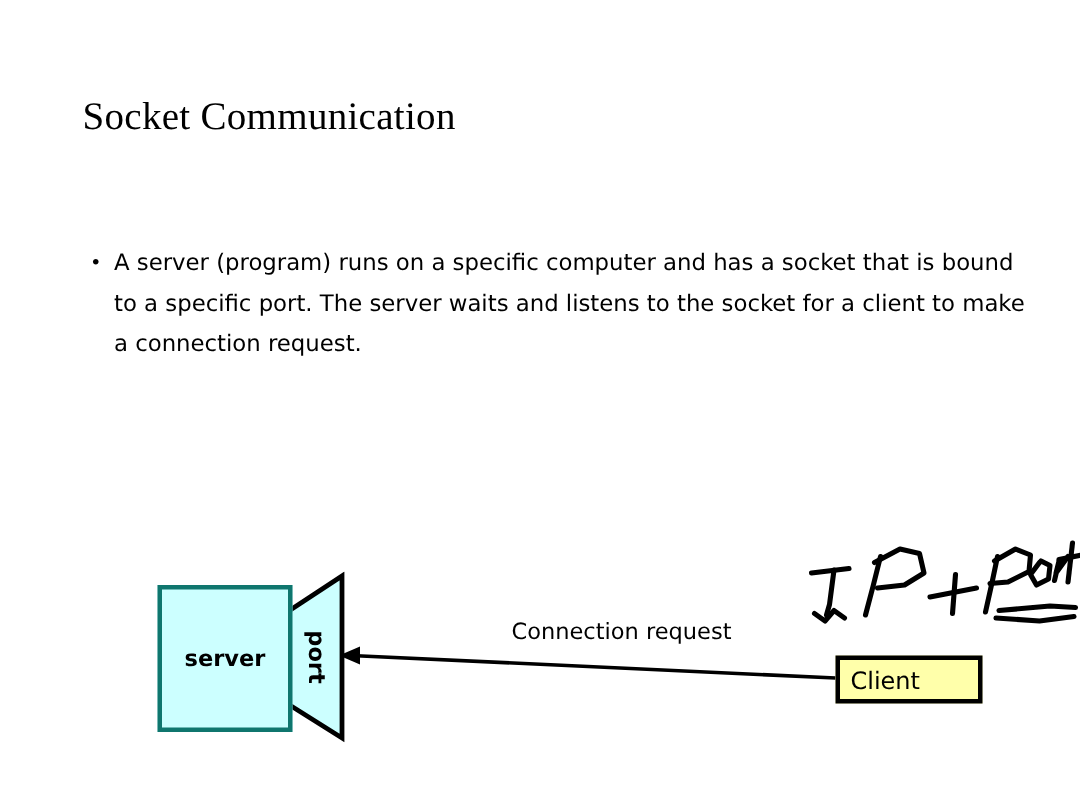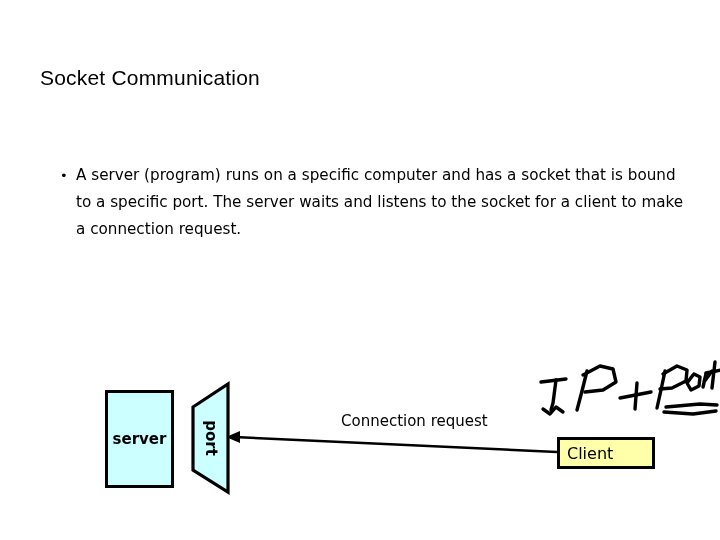--- a/index.html
+++ b/index.html
@@ -15,26 +15,26 @@
     position: relative;
     width: 720px;
     height: 540px;
     background: #ffffff;
     overflow: hidden;
   }
 
   
   #slide-title {
     position: absolute;
-    left: 40px;
+    left: 55px;
     top: 62px;
     width: 620px;
-    font-family: Liberation Sans, sans-serif;
+    font-family: Liberation Serif, serif;
     font-weight: 300;
-    font-size: 21px;
+    font-size: 26px;
     line-height: 32px;
     color: #000000;
     letter-spacing: 0.2px;
     white-space: nowrap;
   }
 
   
   #body-list {
     position: absolute;
     left: 58px;
@@ -67,24 +67,24 @@
     left: 0;
     top: 0;
     width: 720px;
     height: 540px;
   }
 
   .server-box {
     position: absolute;
     left: 105px;
     top: 390px;
-    width: 69px;
+    width: 90px;
     height: 98px;
     background: #ccffff;
-    border: 3px solid #000000;
+    border: 3px solid #0f766e;
     box-sizing: border-box;
     display: flex;
     align-items: center;
     justify-content: center;
   }
   .server-box .box-label {
     font-family: "DejaVu Sans", sans-serif;
     font-weight: bold;
     font-size: 15px;
     color: #000000;

